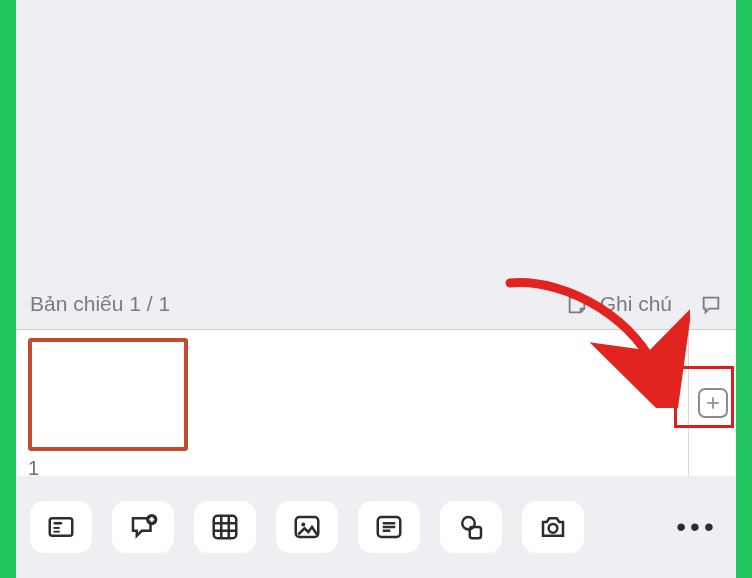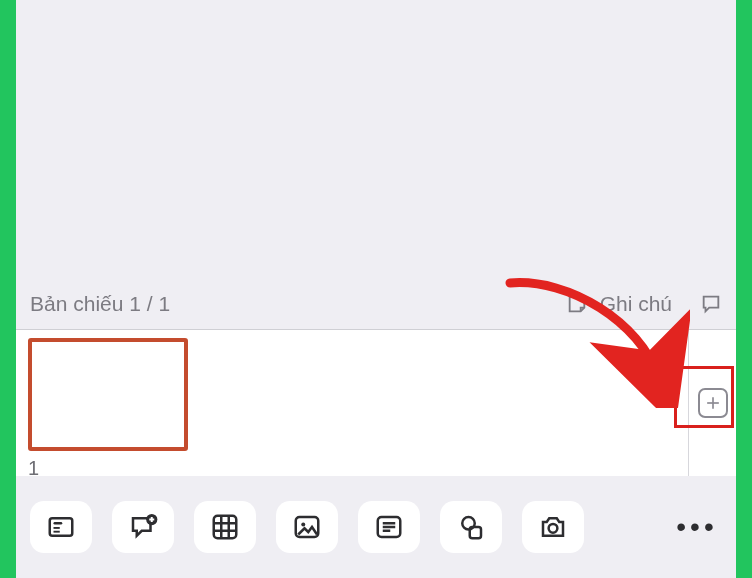--- a/index.html
+++ b/index.html
@@ -26,21 +26,21 @@
     height: 52px;
     display: flex;
     align-items: center;
     padding: 0 14px;
     color: #7c7b82;
     font-size: 21px;
     border-bottom: 1px solid #cfcfd4;
   }
   .status-left { flex: 1; }
   .status-actions { display: flex; gap: 28px; }
-  .status-action { display: flex; align-items: center; gap: 12px; cursor: pointer; }
+  .status-action { display: flex; align-items: flex-end; gap: 12px; cursor: pointer; }
   .thumbs {
     height: 146px;
     background: #ffffff;
     position: relative;
     padding: 8px 12px 0 12px;
   }
   .thumb {
     width: 160px;
     height: 113px;
     background: #ffffff;

